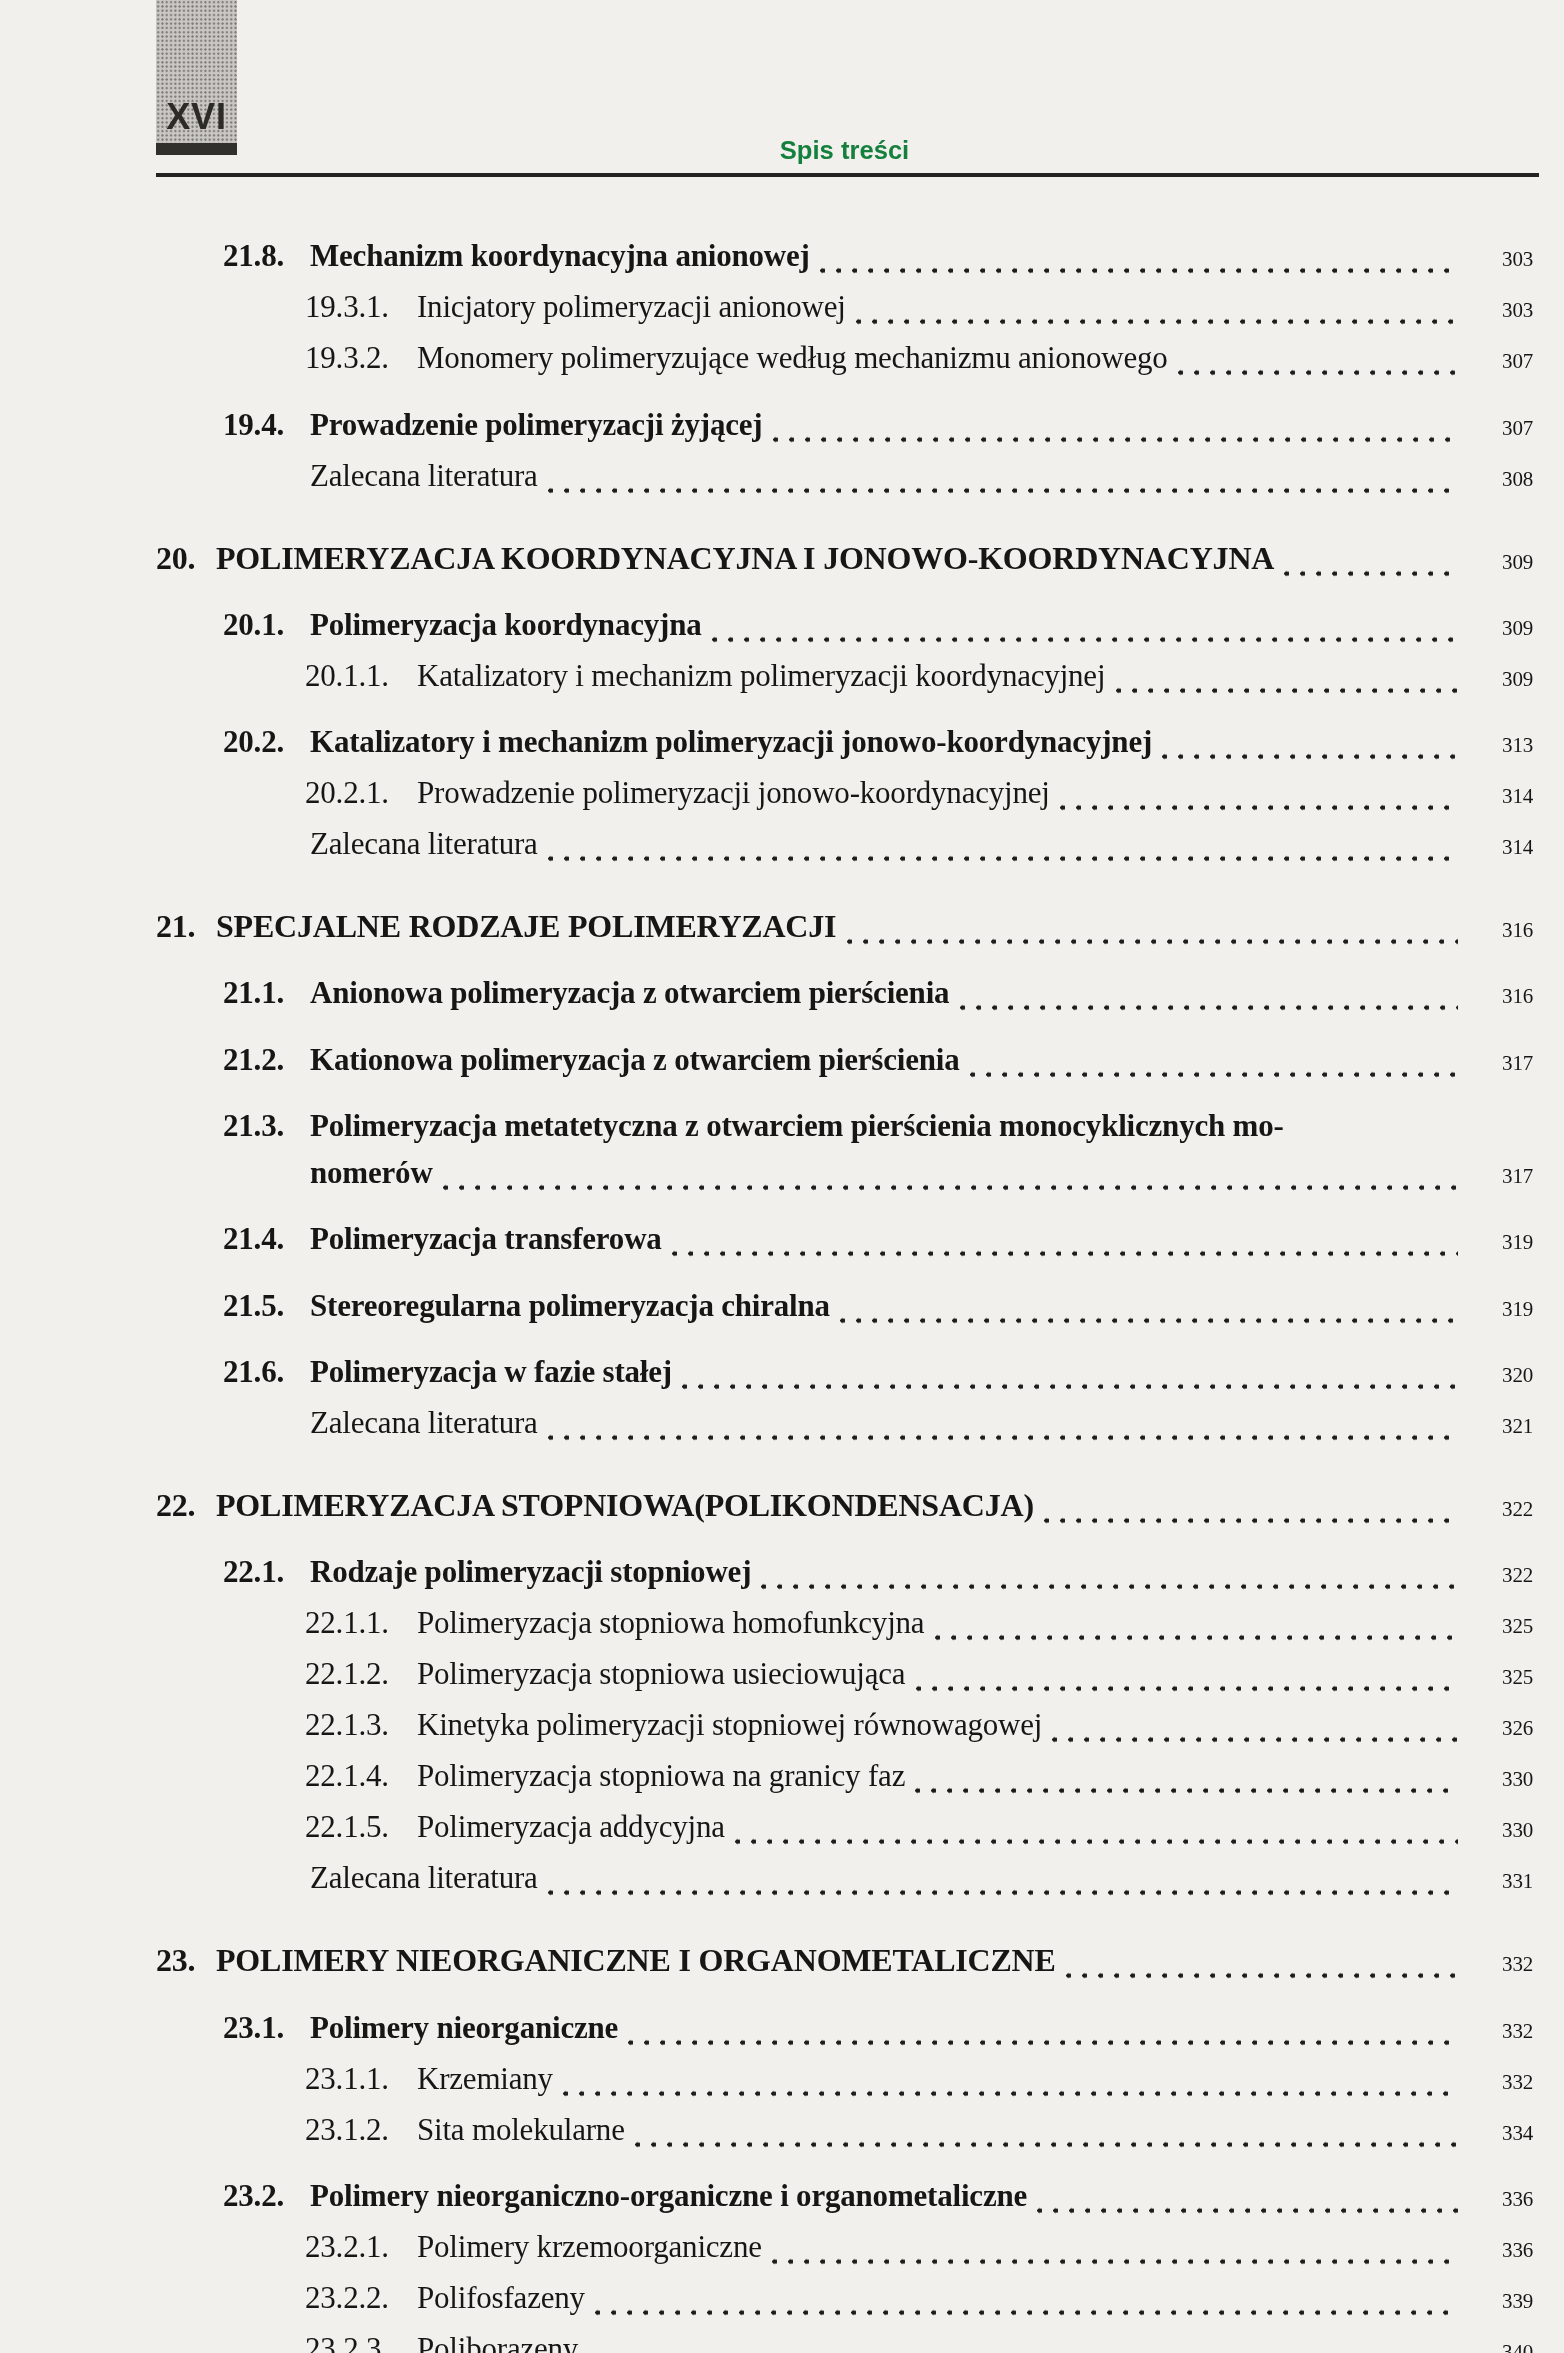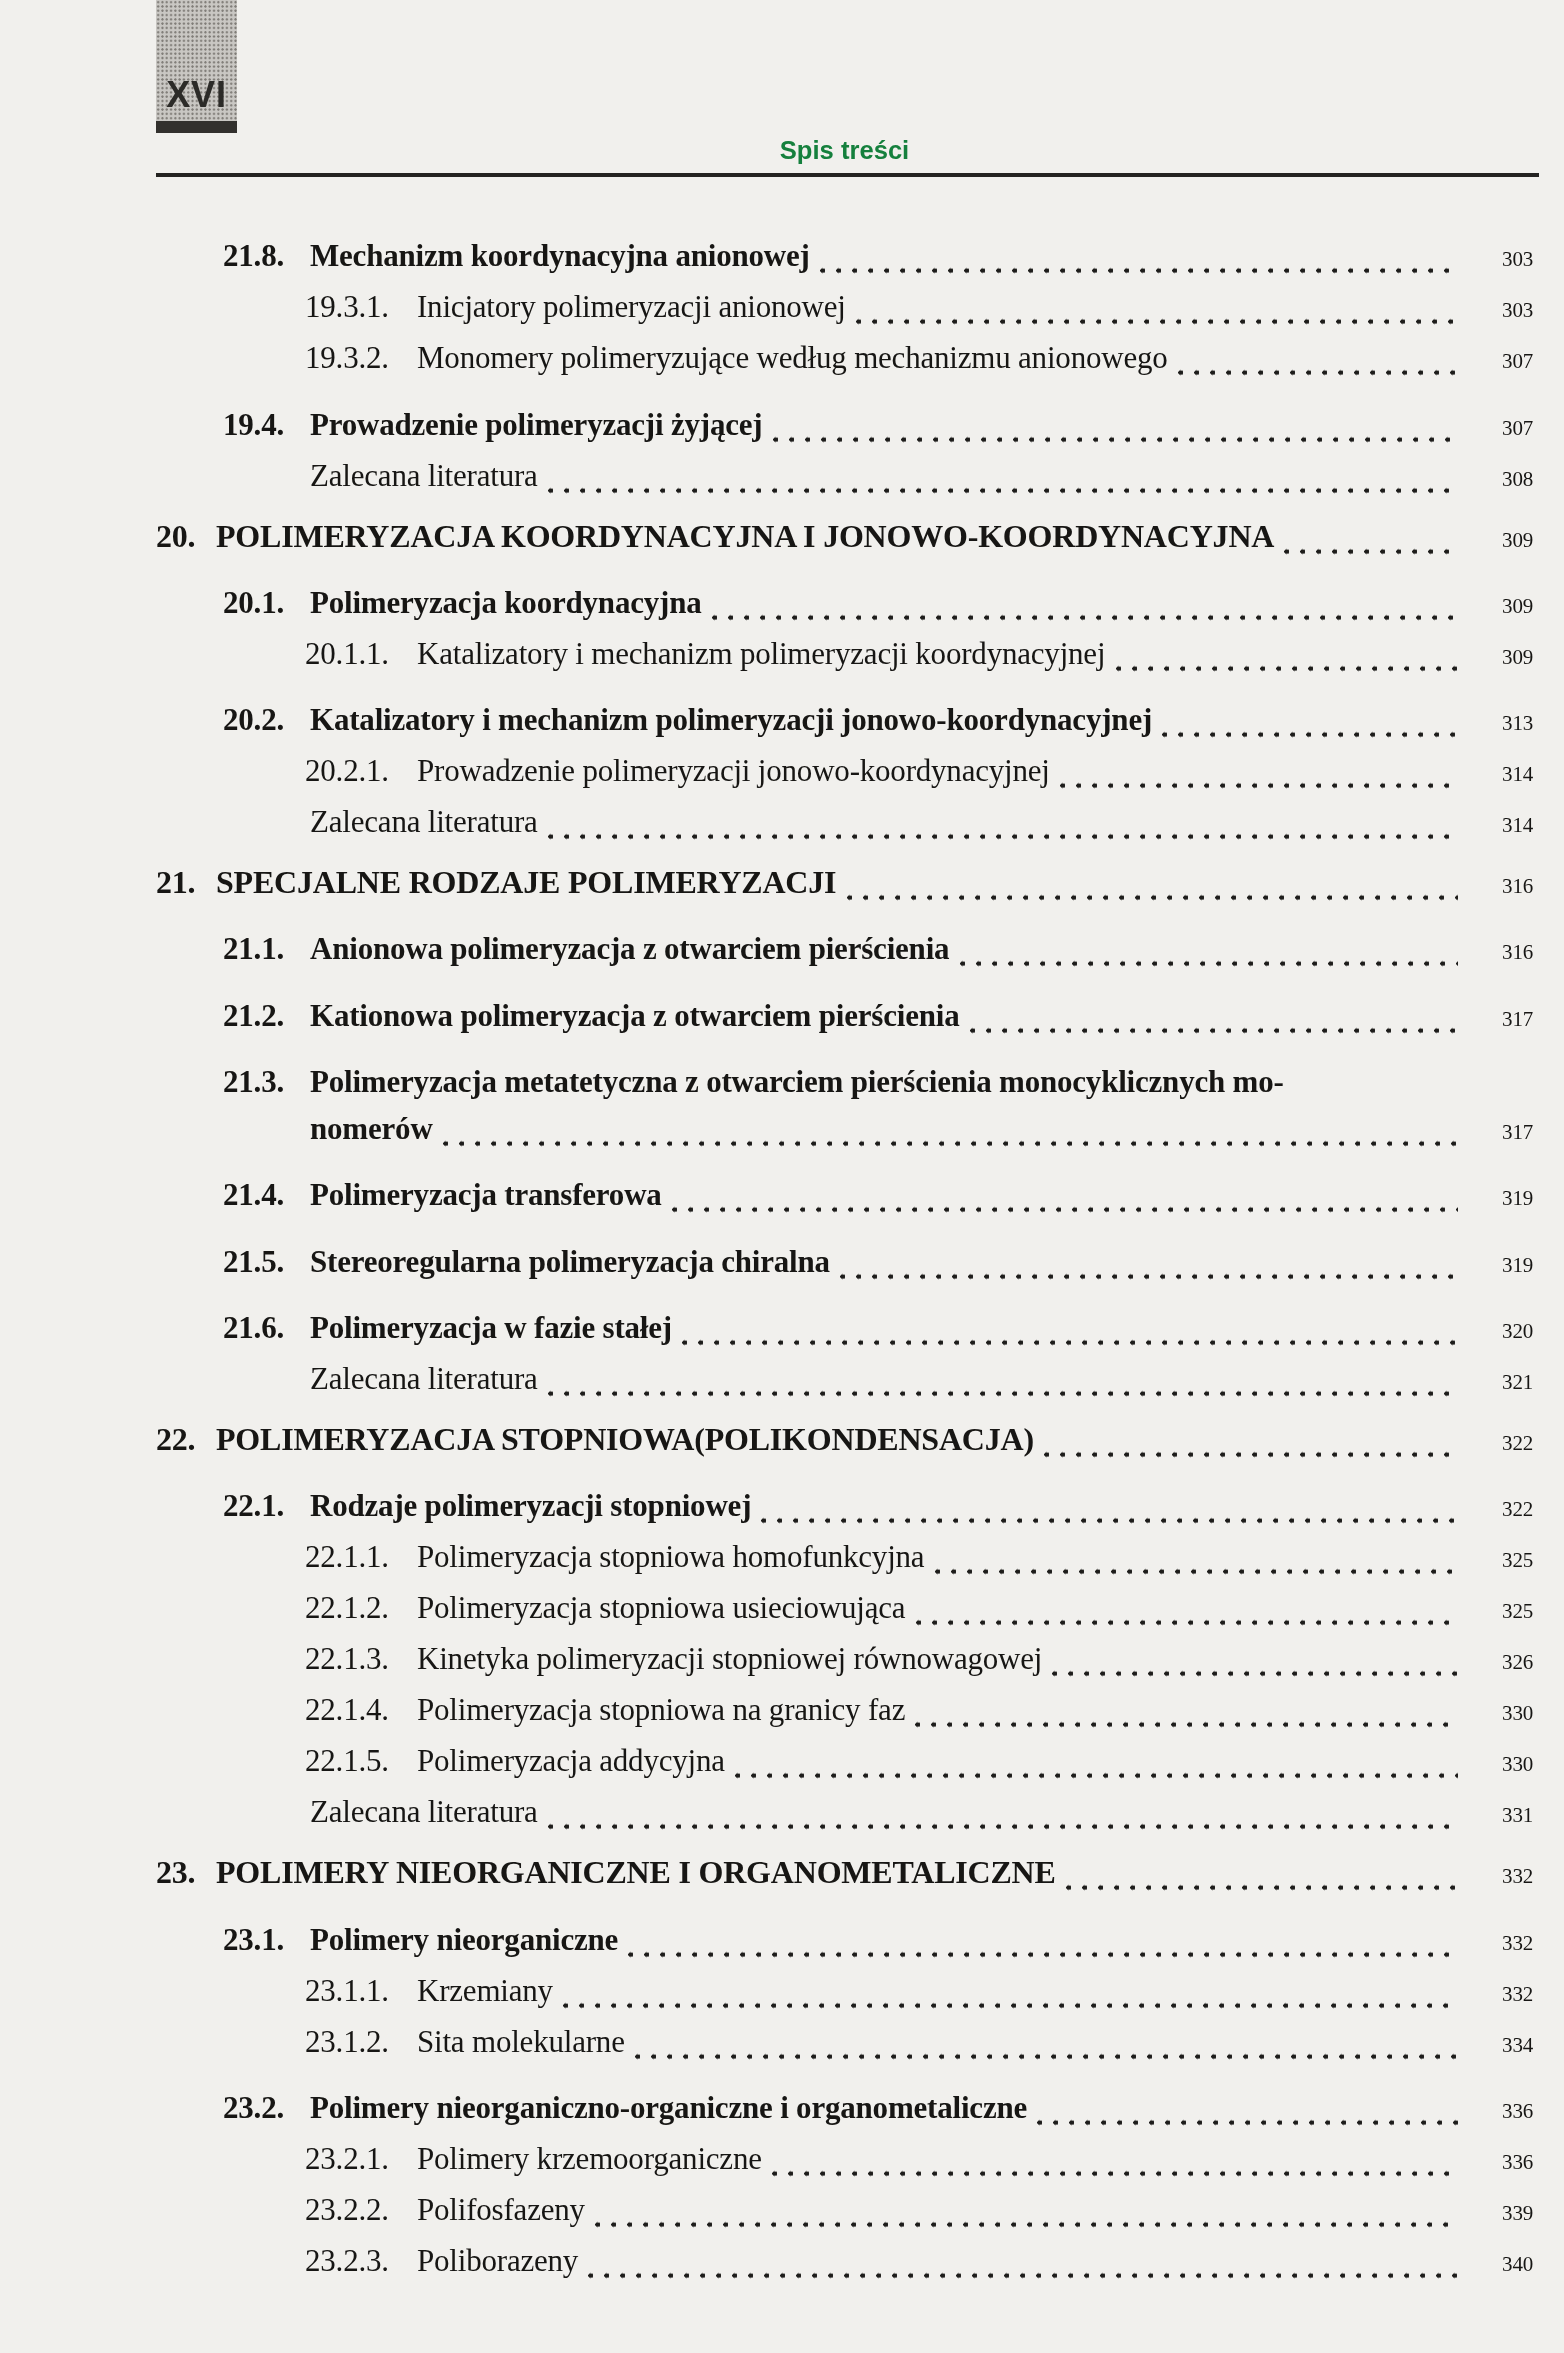--- a/index.html
+++ b/index.html
@@ -8,21 +8,21 @@
     background: #f1f0ed;
     position: relative;
     overflow: hidden;
     font-family: "Liberation Serif", serif;
     color: #171614;
   }
 
   
   .corner-tab {
     position: absolute; left: 156px; top: 0;
-    width: 81px; height: 133px;
+    width: 81px; height: 155px;
     background-color: #c9c7c3;
     background-image: radial-gradient(circle, #807d78 1px, rgba(0,0,0,0) 1.3px);
     background-size: 4.3px 4.3px;
   }
   .corner-tab::after {
     content: ""; position: absolute; left: 0; right: 0; bottom: 0;
     height: 12px; background: #32302d;
   }
   .tab-label {
     position: absolute; left: 0; right: 0; bottom: 17px;
@@ -53,21 +53,21 @@
   .entry .line {
     display: flex;
     align-items: baseline;
     line-height: 47px;
     font-size: 31px;
     letter-spacing: -0.2px;
   }
   .entry .num  { flex: 0 0 auto; }
   .entry .title{ flex: 0 1 auto; }
 
-  .l1 { margin-top: 10px; font-weight: 700; }
+  .l1 { margin-top: 32px; font-weight: 700; }
   .l1 .line { font-size: 32px; }
   .l1 .num { width: 60px; }
 
   .l2 { margin-top: 15.3px; font-weight: 700; }
   .l2 { padding-left: 67px; }
   .l2 .num { width: 87px; }
   .l2 .line.cont { padding-left: 87px; }
 
   .l3 { padding-left: 149px; font-weight: 400; }
   .l3 .num { width: 112px; }

